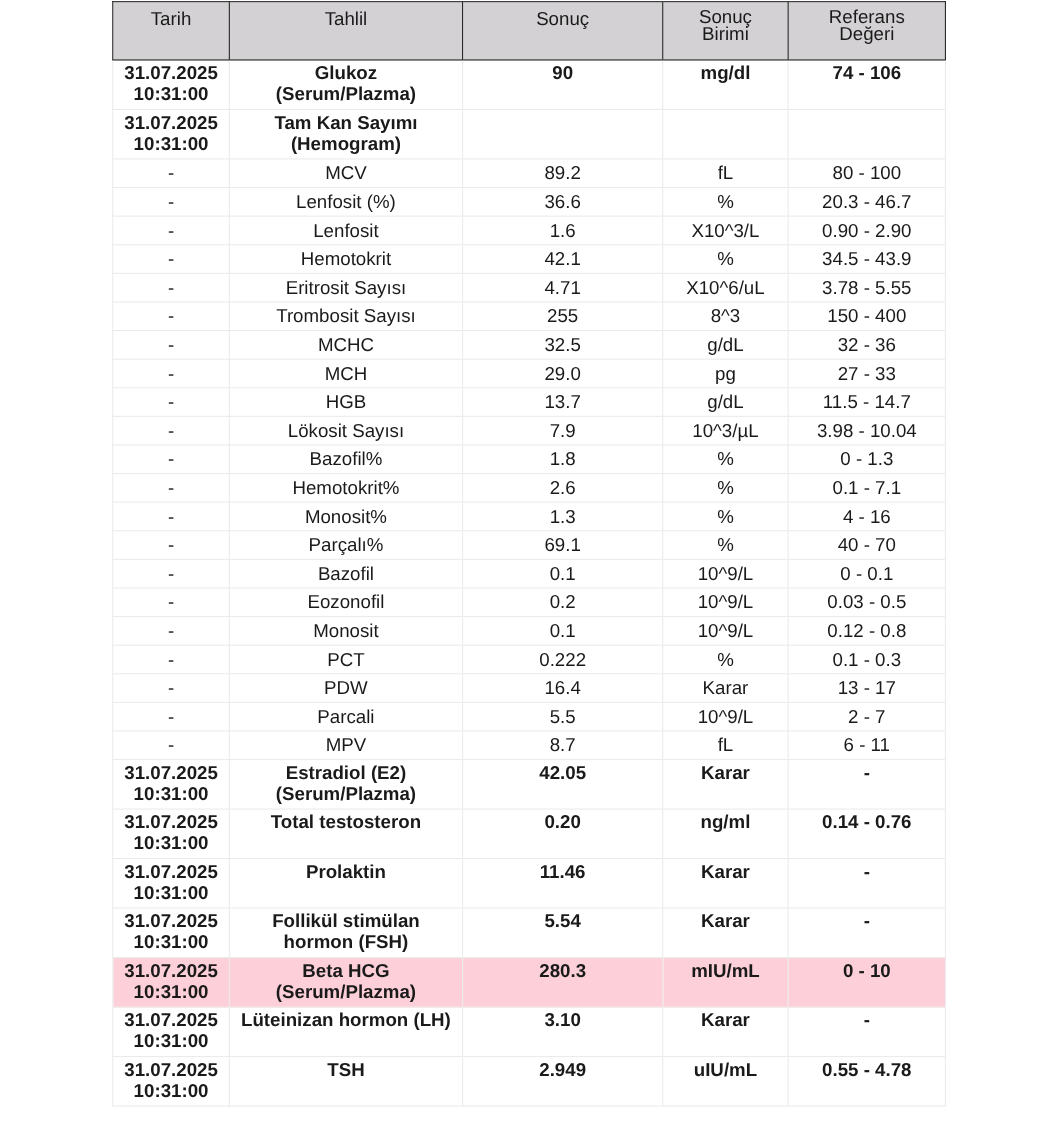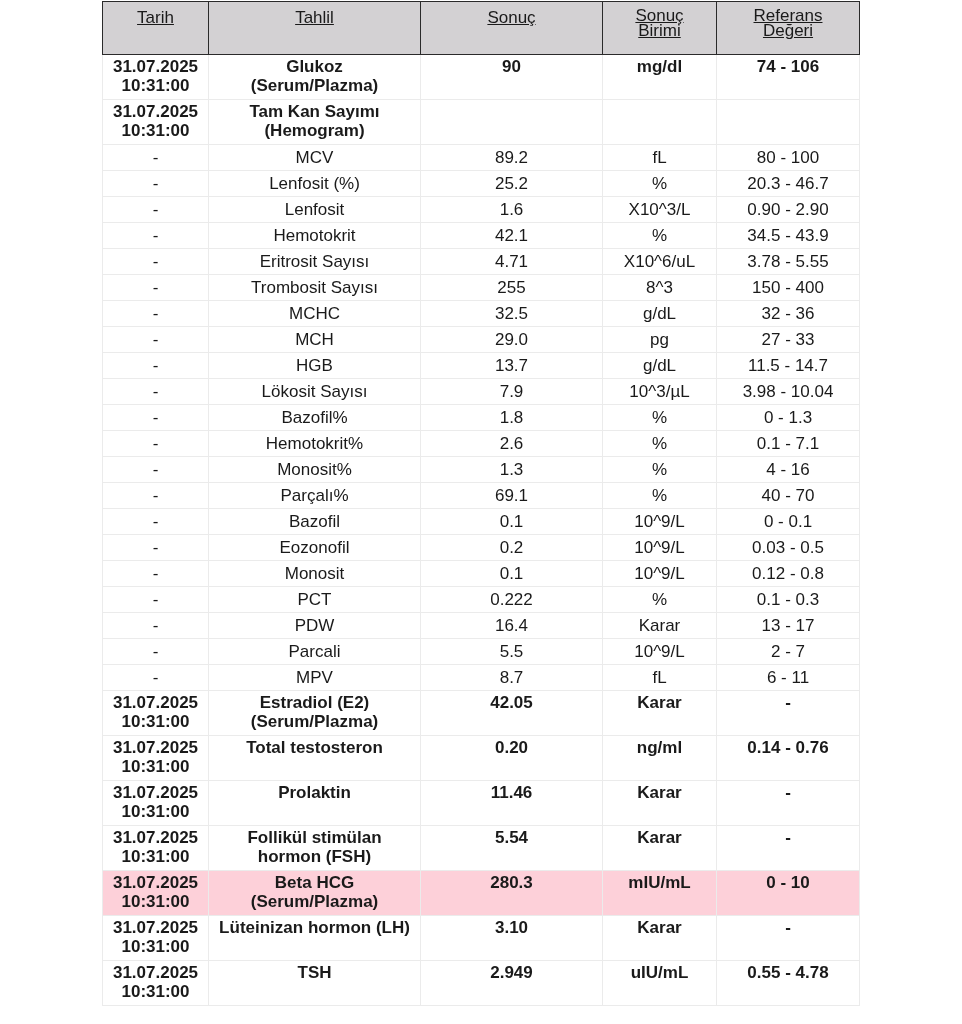--- a/index.html
+++ b/index.html
@@ -3,21 +3,21 @@
 <meta charset="utf-8">
 <style>
   html, body { margin: 0; padding: 0; background: #ffffff; }
   body { width: 962px; height: 1024px; position: relative; overflow: hidden;
          font-family: "Liberation Sans", sans-serif; color: #1a1a1a; }
   table.results { position: absolute; left: 102px; top: 1px; width: 757px;
                   border-collapse: collapse; table-layout: fixed; font-size: 17px; }
   col.c-date { width: 106px; } col.c-test { width: 212px; } col.c-res { width: 182px; }
   col.c-unit { width: 114px; } col.c-ref { width: 143px; }
   thead th { background: #d3d1d3; font-weight: normal; border: 1.5px solid #2a2a2a;
-             height: 44px; vertical-align: top; padding: 6px 2px 0 2px; line-height: 15px; font-size: 17px; text-decoration: underline; }
+             height: 44px; vertical-align: top; padding: 6px 2px 0 2px; line-height: 15px; font-size: 17px; }
   thead th.single { padding-top: 8px; }
   tbody td { border: 1px solid #ebebeb; text-align: center; vertical-align: top;
              padding: 2px 2px 0 2px; line-height: 19px; }
   tbody tr.double td { height: 42px; font-weight: bold; }
   tbody tr.single td { height: 22px; padding-top: 3px; }
   tbody tr.highlight td { background: #fdd0d9; }
 </style>
 </head>
 <body>
 
@@ -101,21 +101,21 @@
         </td>
       </tr>
       <tr class="single">
         <td>
           <div>-</div>
         </td>
         <td>
           <div>Lenfosit (%)</div>
         </td>
         <td>
-          <div>25.2</div>
+          <div>36.6</div>
         </td>
         <td>
           <div>%</div>
         </td>
         <td>
           <div>20.3 - 46.7</div>
         </td>
       </tr>
       <tr class="single">
         <td>

